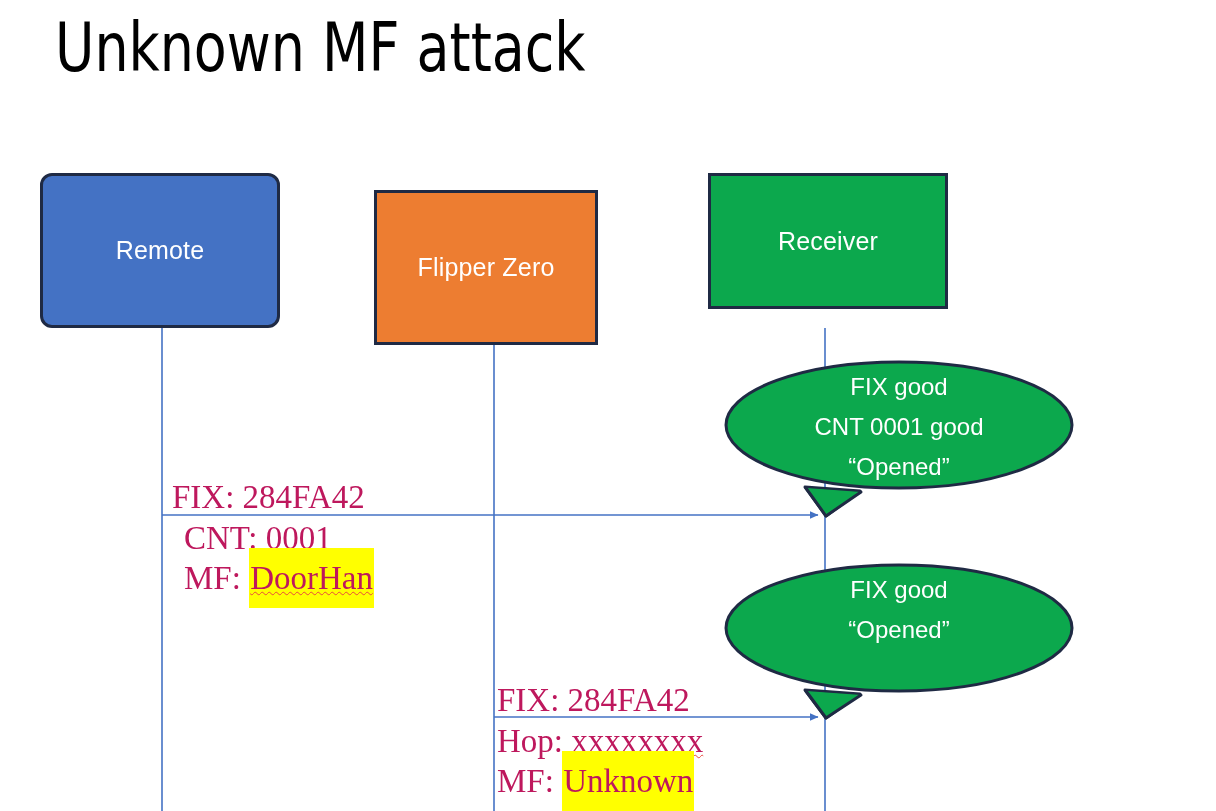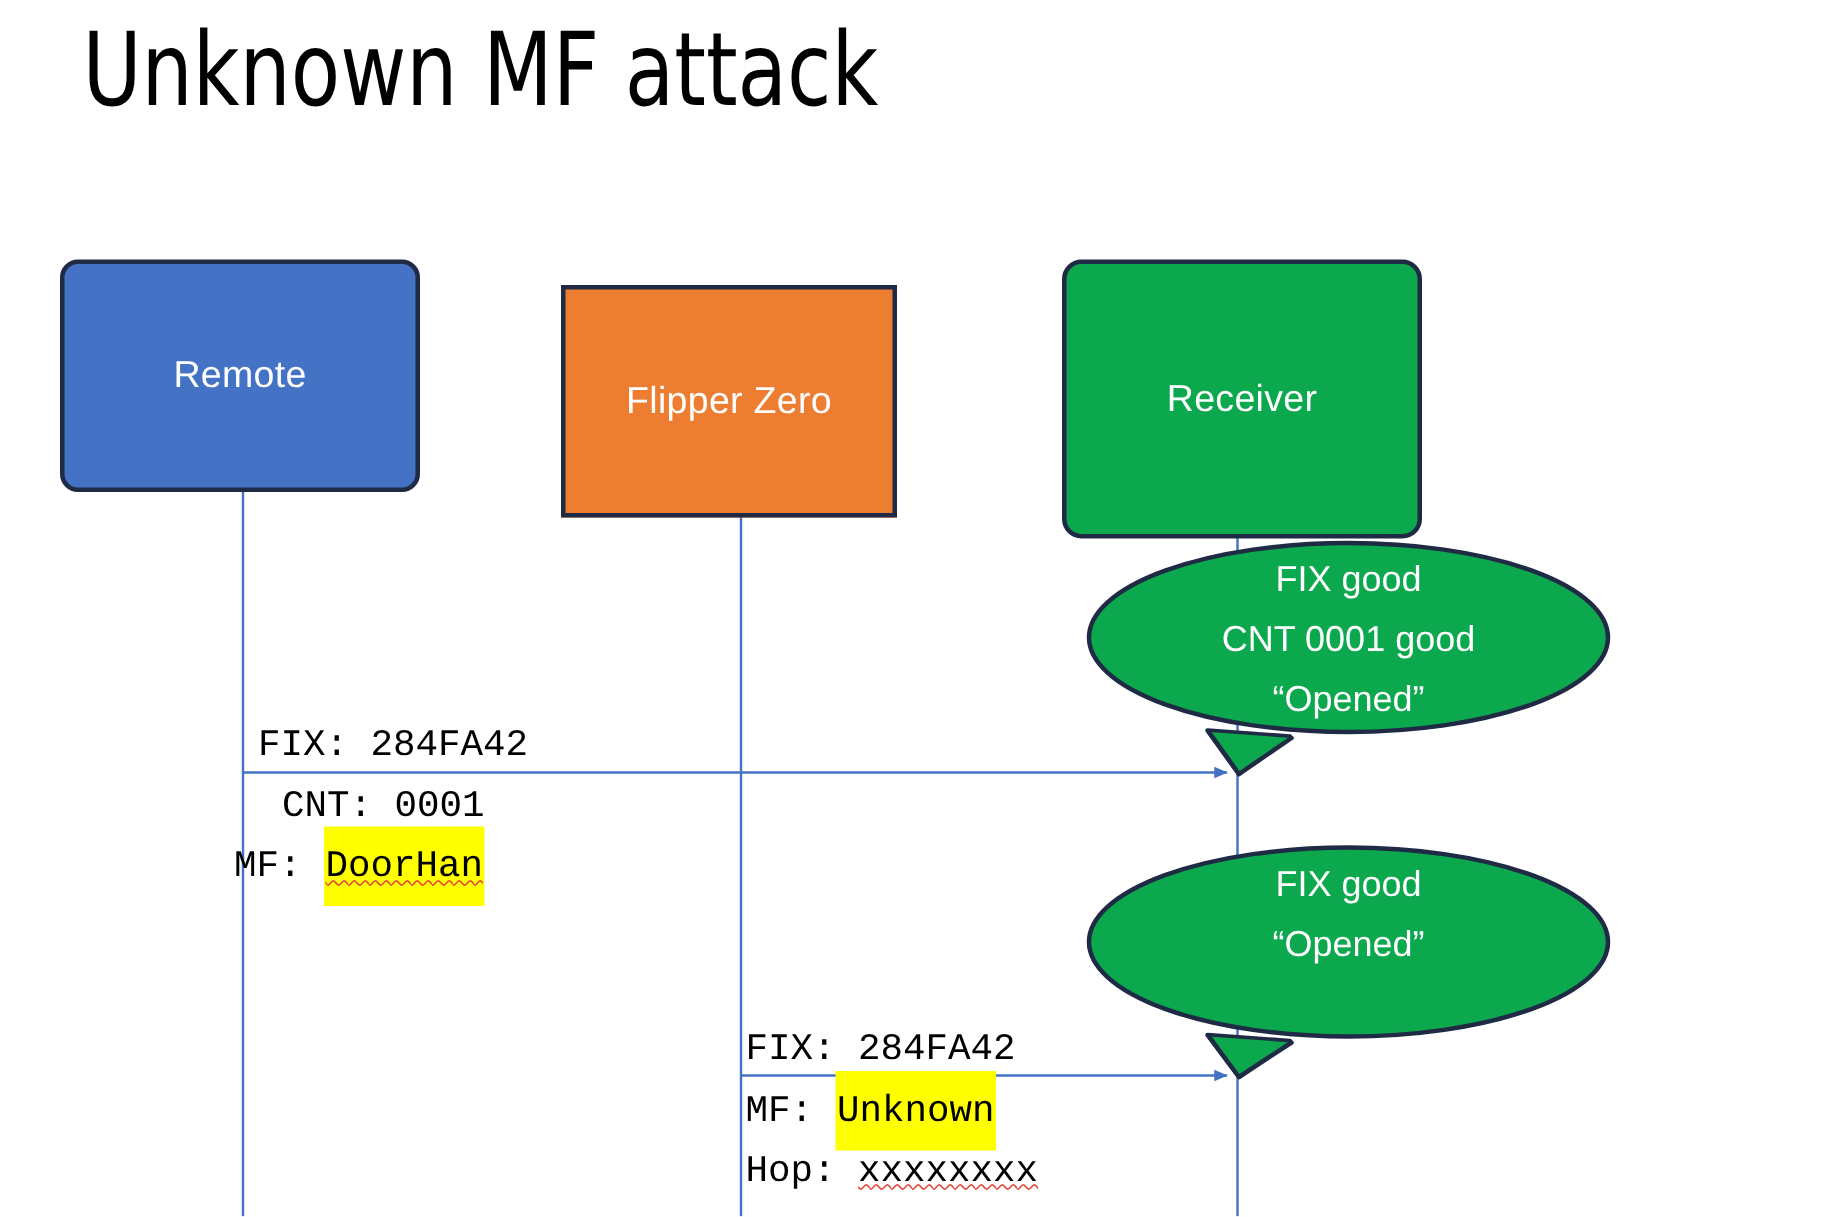--- a/index.html
+++ b/index.html
@@ -52,47 +52,47 @@
   }
   .actor-label {
     color: #ffffff;
     font-size: 25px;
     font-family: "Liberation Sans", sans-serif;
     font-weight: 400;
     letter-spacing: 0.2px;
   }
   #actor-remote      { left: 40px;  top: 173px; width: 240px; height: 155px; background: #4472C4; border-radius: 12px; }
   #actor-flipper     { left: 374px; top: 173px; width: 224px; height: 155px; background: #ED7D31; margin-top: 17px; }
-  #actor-receiver    { left: 708px; top: 173px; width: 240px; height: 186px; background: #0CA84D; border-radius: 13px; }
+  #actor-receiver    { left: 708px; top: 173px; width: 240px; height: 136px; background: #0CA84D; }
 
   
   .msg-block {
     position: absolute;
-    font-family: Liberation Mono, monospace;
-    font-size: 25px;
+    font-family: Liberation Serif, serif;
+    font-size: 33px;
     line-height: 40px;
-    color: #000000;
+    color: #be185d;
     white-space: nowrap;
   }
   .msg-line { display: block; height: 40px; }
 
   .hl {
     background: #FFFF00;
     padding: 12px 1px;
   }
   .squiggly {
     text-decoration: underline;
     text-decoration-style: wavy;
     text-decoration-color: #E8483C;
     text-decoration-thickness: 1px;
     text-underline-offset: 2px;
   }
 
   #msg1-top    { left: 172px; top: 477px; }
-  #msg1-bottom { left: 156px; top: 518px; text-align: right; }
+  #msg1-bottom { left: 184px; top: 518px; }
   #msg2-top    { left: 497px; top: 680px; }
   #msg2-bottom { left: 497px; top: 721px; }
 
   
   .callout-text {
     position: absolute;
     text-align: center;
     color: #ffffff;
     font-family: "Liberation Sans", sans-serif;
     font-size: 24px;
@@ -159,24 +159,24 @@
     <span>MF:</span><span>&nbsp;</span><span class="hl squiggly">DoorHan</span>
   </span>
 </div>
 
 <div class="msg-block" id="msg2-top">
   <span class="msg-line">FIX: 284FA42</span>
 </div>
 
 <div class="msg-block" id="msg2-bottom">
   <span class="msg-line">
-    <span>MF:</span><span>&nbsp;</span><span class="hl">Unknown</span>
+    <span>Hop:</span><span>&nbsp;</span><span class="squiggly">xxxxxxxx</span>
   </span>
   <span class="msg-line">
-    <span>Hop:</span><span>&nbsp;</span><span class="squiggly">xxxxxxxx</span>
+    <span>MF:</span><span>&nbsp;</span><span class="hl">Unknown</span>
   </span>
 </div>
 
 <div class="callout-text" id="callout-1-text">
   <div>FIX good</div>
   <div>CNT 0001 good</div>
   <div>“Opened”</div>
 </div>
 
 <div class="callout-text" id="callout-2-text">

